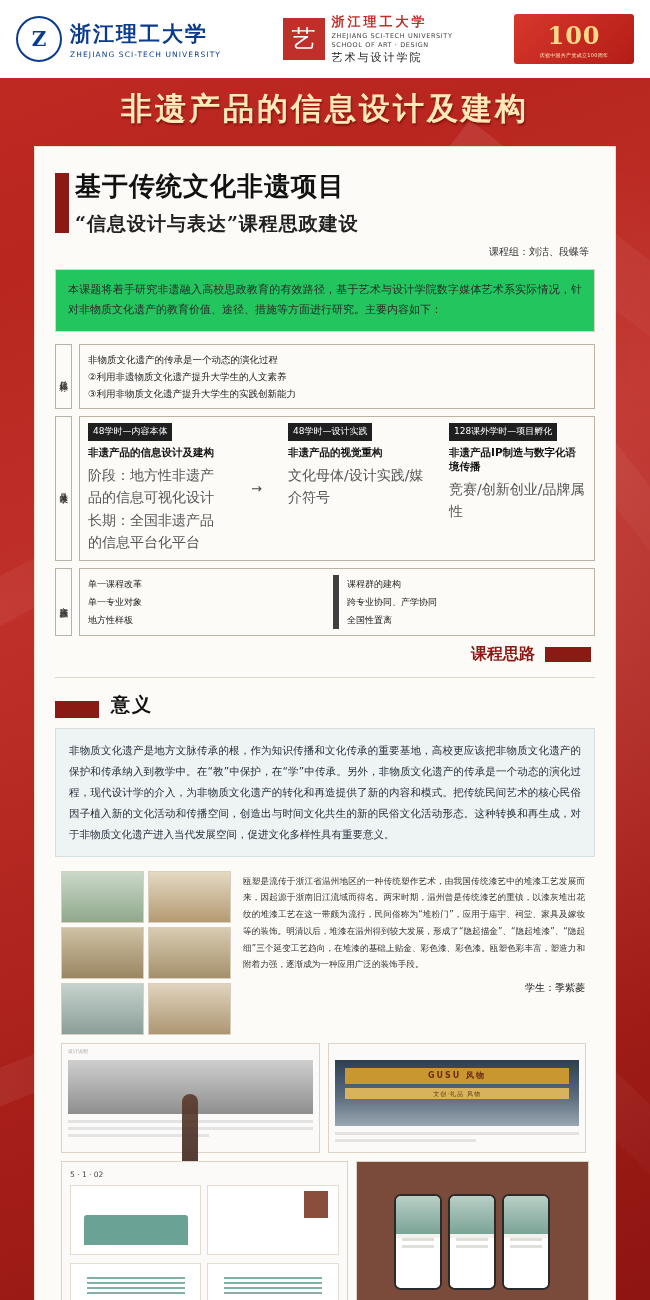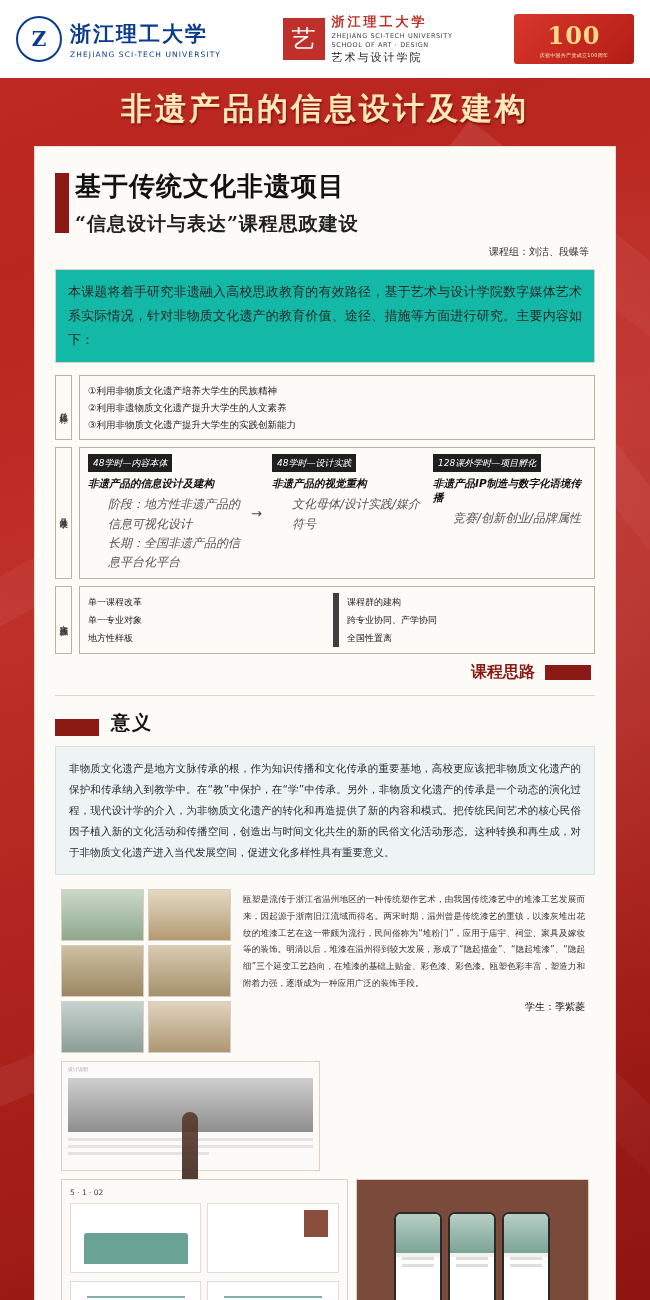--- a/index.html
+++ b/index.html
@@ -107,50 +107,50 @@
     font-size: 26px; font-weight: bold; color: #111; letter-spacing: 1px;
     font-family: "DejaVu Serif","Liberation Serif",serif;
   }
   .t-sub {
     font-size: 19px; font-weight: bold; color: #222; margin-top: 7px; letter-spacing: 1px;
     font-family: "DejaVu Serif","Liberation Serif",serif;
   }
   .t-credit { text-align: right; font-size: 10px; color: #333; margin: 8px 6px 10px 0; }
 
   .abstract {
-    background: #14b8a6;
+    background: #22c55e;
     border: 1px solid #ddd2c2;
     padding: 10px 12px;
-    font-size: 13px; line-height: 1.85; color: #2a2a2a;
+    font-size: 11px; line-height: 1.85; color: #2a2a2a;
     text-align: justify;
   }
 
   
   .frame { margin-top: 12px; }
   .frow { display: flex; align-items: stretch; margin-bottom: 7px; }
   .flabel {
     width: 17px; flex: none;
     border: 1px solid #bdb2a2;
     font-size: 8.5px; line-height: 1.12; color: #333;
     display: flex; align-items: center; justify-content: center;
     text-align: center; padding: 2px 0; margin-right: 7px;
     writing-mode: vertical-rl;
     letter-spacing: 1px;
   }
   .fbody { flex: 1; border: 1px solid #bdb2a2; padding: 6px 8px; }
   .goal-line { font-size: 9.5px; color: #222; line-height: 1.8; }
 
-  .reform-cols { display: flex; gap: 8px; align-items: stretch; font-style: italic; }
+  .reform-cols { display: flex; gap: 24px; align-items: stretch; }
   .rcol { flex: 1; display: flex; flex-direction: column; }
   .rtag {
     background: #1f1f1f; color: #fff; font-size: 9px;
     padding: 2.5px 5px; display: inline-block; align-self: flex-start; margin-bottom: 5px;
   }
   .rtitle { font-size: 10.5px; font-weight: bold; color: #111; margin-bottom: 4px; }
-  .rnote { font-size: 12px; color: #555; line-height: 1.6; margin-left: 20px; }
+  .rnote { font-size: 14px; color: #555; line-height: 1.6; }
   .arrow { align-self: center; color: #444; font-size: 13px; padding: 0 2px; }
 
   .steps { display: flex; }
   .scol { flex: 1; font-size: 9px; color: #222; line-height: 2.0; }
   .scol.bordered { border-right: 6px solid #404040; padding-right: 6px; }
   .scol.pad { padding-left: 8px; }
 
   .thought {
     display: flex; align-items: center; justify-content: flex-end; gap: 10px;
     margin-top: 8px; padding-right: 4px;
@@ -288,21 +288,21 @@
 
     <div class="t-credit">课程组：刘洁、段蝶等</div>
 
     <div class="abstract">本课题将着手研究非遗融入高校思政教育的有效路径，基于艺术与设计学院数字媒体艺术系实际情况，针对非物质文化遗产的教育价值、途径、措施等方面进行研究。主要内容如下：</div>
 
     <div class="frame">
 
       <div class="frow">
         <div class="flabel">总体目标</div>
         <div class="fbody">
-          <div class="goal-line">①利用非物质文化遗产培养大学生的民族精神</div>
+          <div class="goal-line">非物质文化遗产的传承是一个动态的演化过程</div>
           <div class="goal-line">②利用非遗物质文化遗产提升大学生的人文素养</div>
           <div class="goal-line">③利用非物质文化遗产提升大学生的实践创新能力</div>
         </div>
       </div>
 
       <div class="frow">
         <div class="flabel">具体改革</div>
         <div class="fbody">
           <div class="reform-cols">
             <div class="rcol">
@@ -377,20 +377,33 @@
 
       <div class="g-row">
         <div class="panel panel-a">
           <div class="mini-head">设计说明</div>
           <div class="pimg-gray"></div>
           <div class="ptxt"></div>
           <div class="ptxt"></div>
           <div class="ptxt short"></div>
           <div class="vbottle" style="bottom:-20px;opacity:.9"></div>
         </div>
+        <div class="panel panel-b">
+          <div class="mini-head">&nbsp;</div>
+          <div class="shop">
+            <div class="shop-sign">
+              <div class="s-t">GUSU 风物</div>
+            </div>
+            <div class="shop-band">
+              <div class="s-t2">文创·礼品 风物</div>
+            </div>
+          </div>
+          <div class="ptxt"></div>
+          <div class="ptxt short"></div>
+        </div>
       </div>
 
       <div class="g-row">
         <div class="bigpanel">
           <div class="bp-left">
             <div class="code-tag">5 · 1 · 02</div>
             <div class="mock-row">
               <div class="mock-card">
                   <div class="teal"></div>
                 </div>

